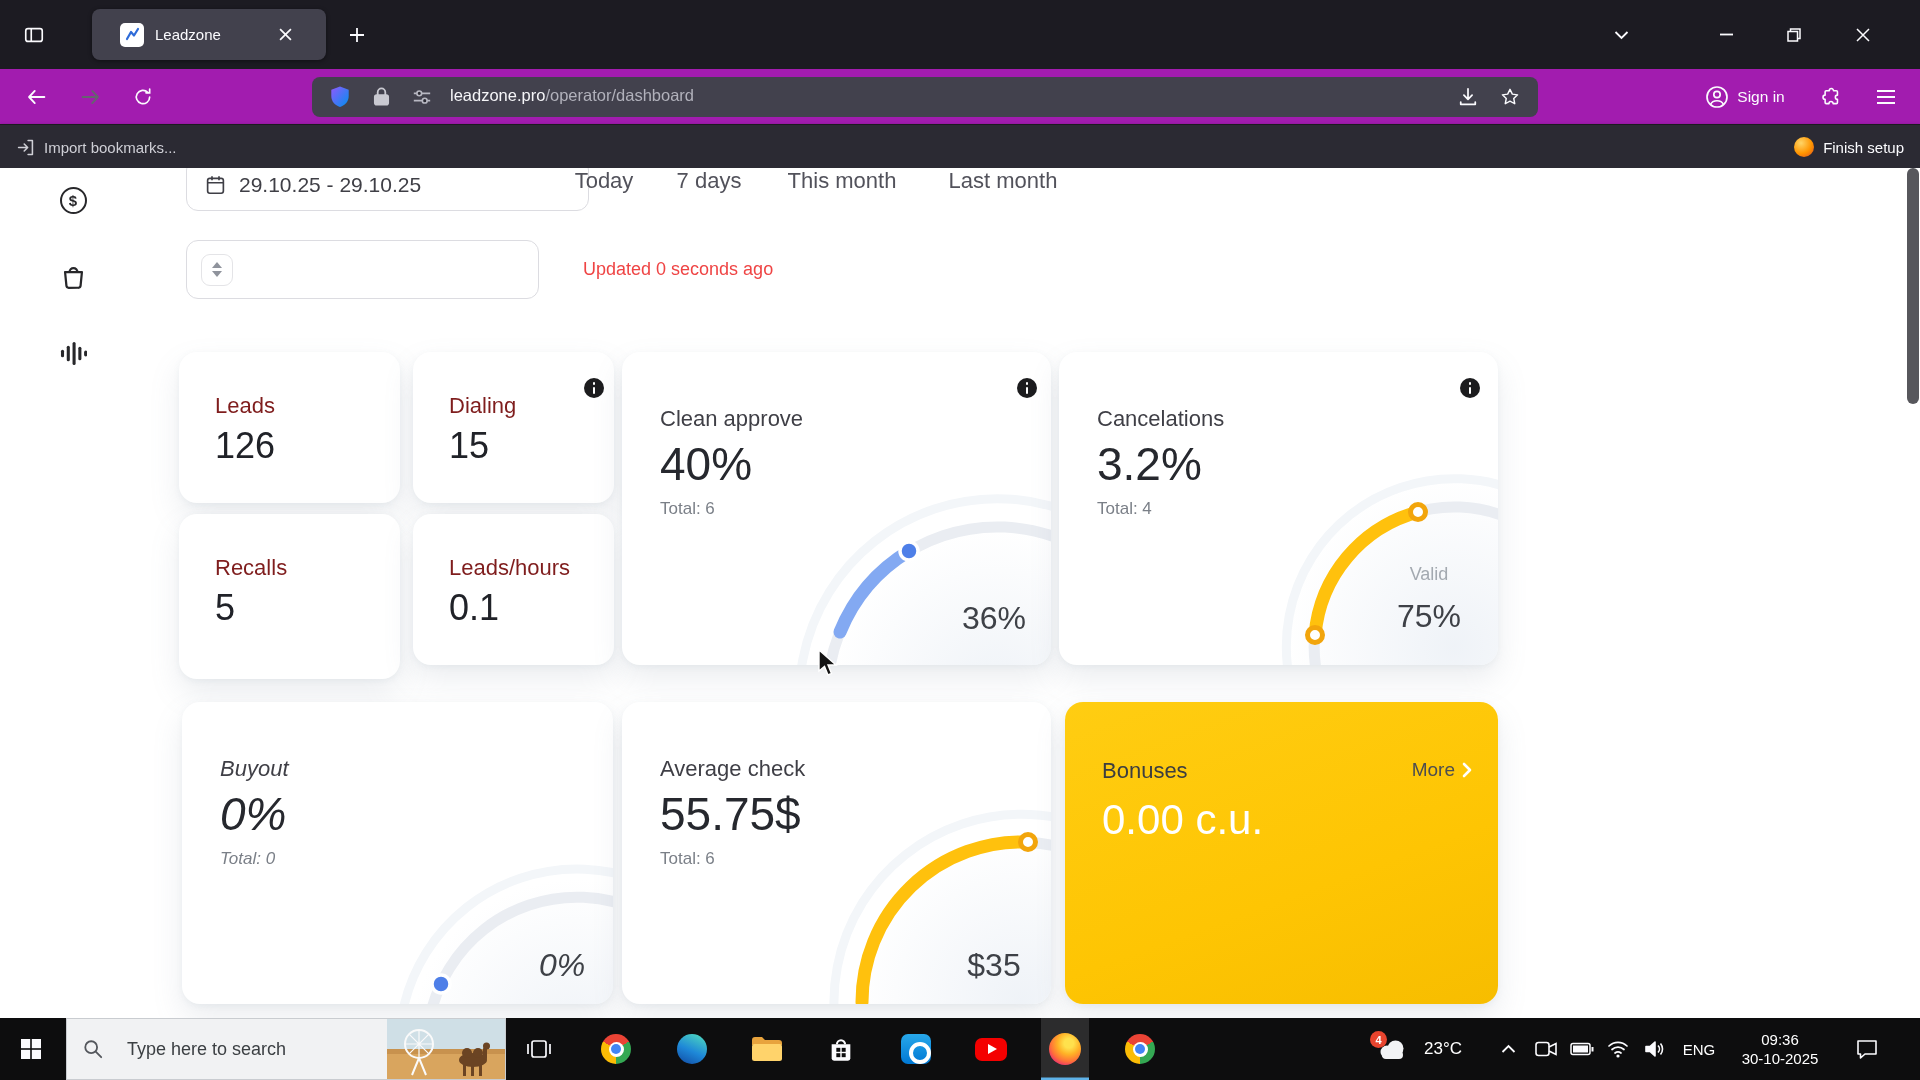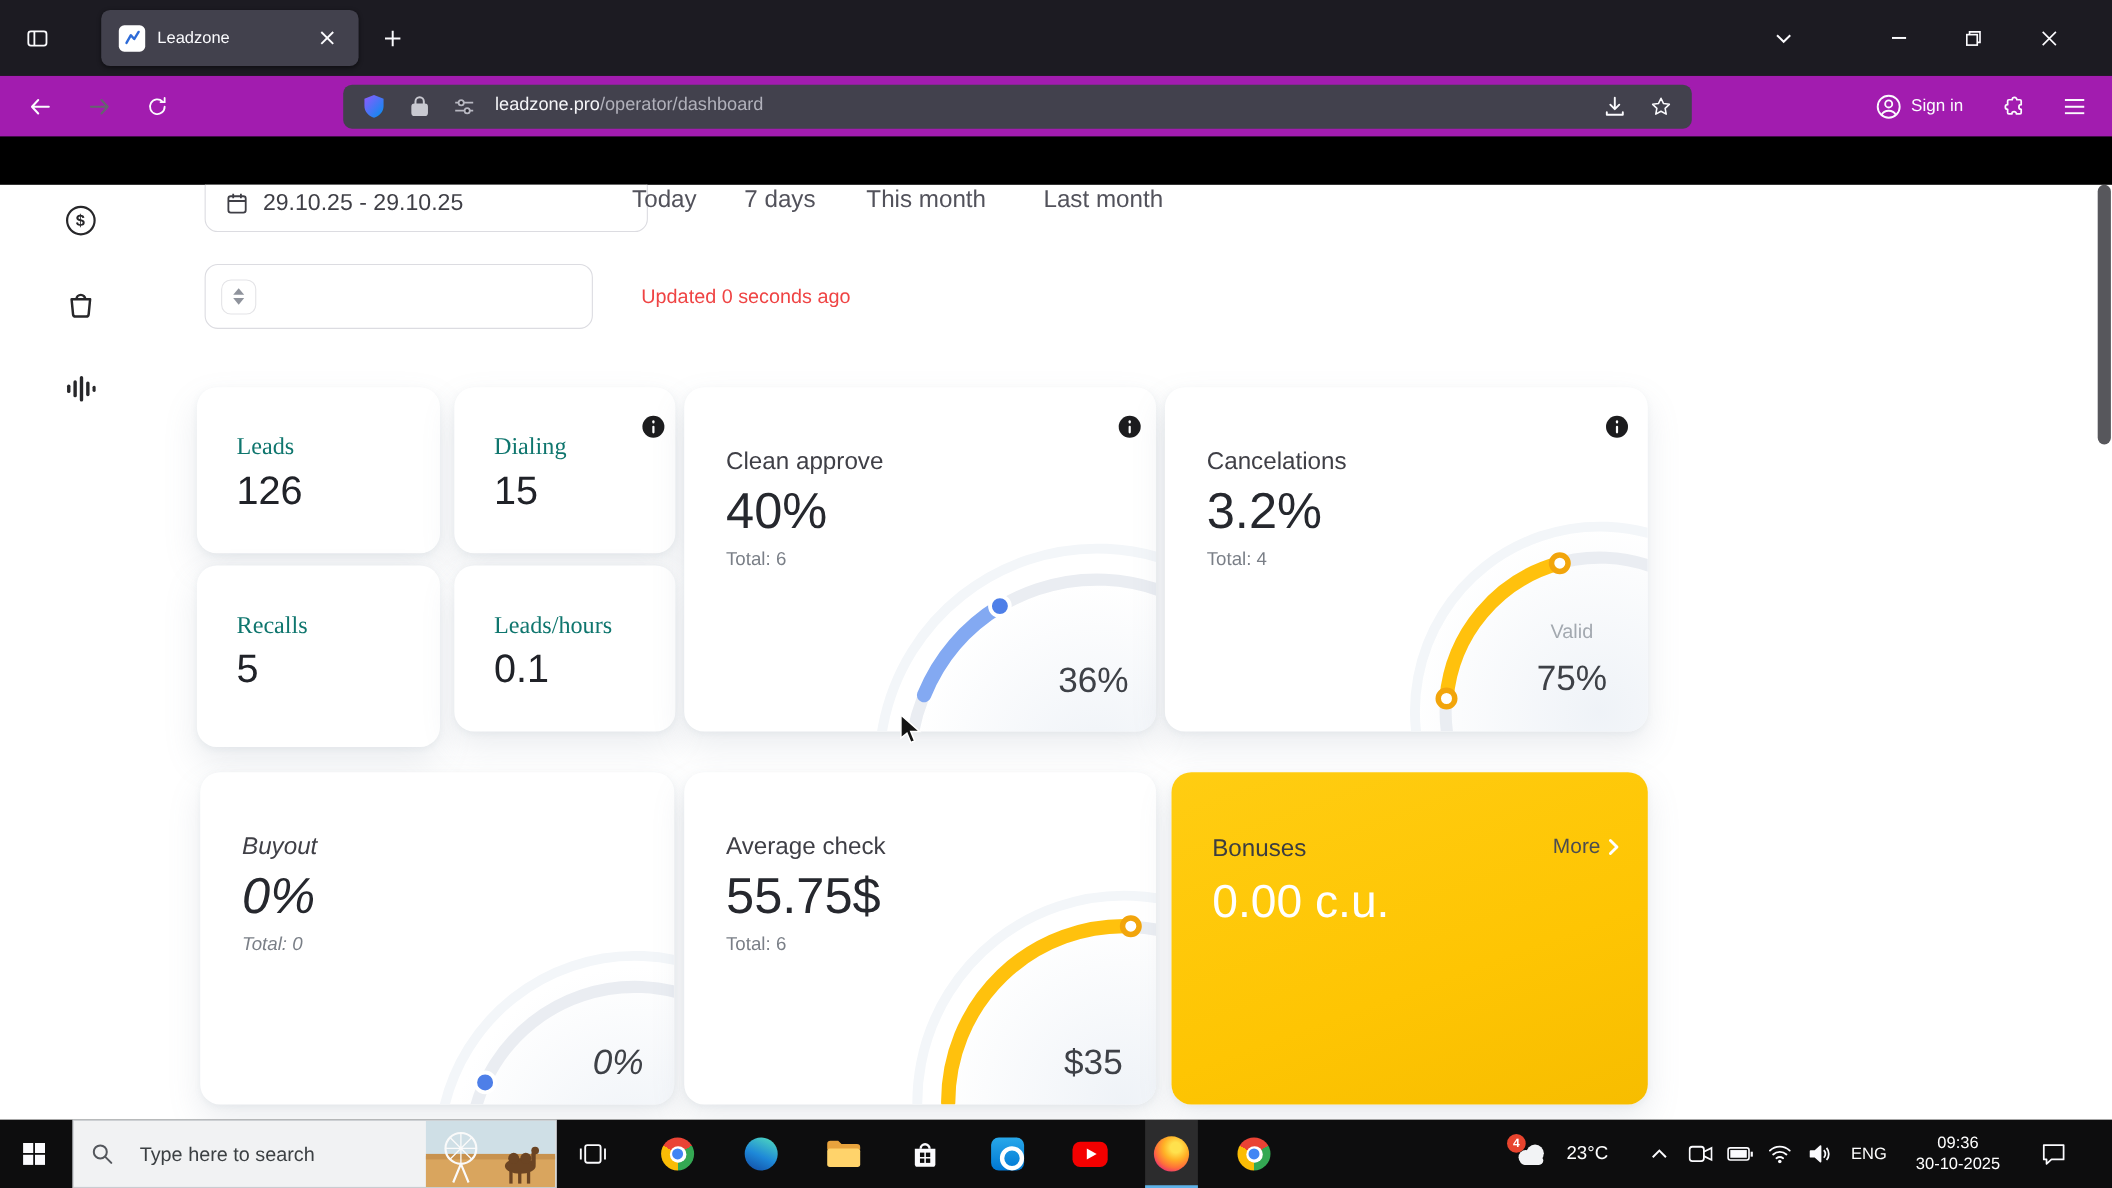--- a/index.html
+++ b/index.html
@@ -5,21 +5,21 @@
   * { margin:0; padding:0; box-sizing:border-box; }
   html,body { width:1920px; height:1080px; overflow:hidden; background:#000; }
   body { font-family:"Liberation Sans", sans-serif; position:relative; }
   .screen { position:absolute; inset:0; width:1920px; height:1080px; }
   svg { display:block; }
 
   
   .tabbar { position:absolute; left:0; top:0; width:1920px; height:69px; background:#1c1b22; }
   .tbtn { position:absolute; display:flex; align-items:center; justify-content:center; border-radius:6px; }
   .tab { position:absolute; left:92px; top:9px; width:234px; height:51px; background:#42414d; border-radius:8px;
-         display:flex; align-items:center; padding:0 16px; color:#fbfbfe; box-shadow:0 1px 4px rgba(0,0,0,.45); }
+         display:flex; align-items:center; padding:0 28px; color:#fbfbfe; box-shadow:0 1px 4px rgba(0,0,0,.45); }
   .tab-logo { width:24px; height:24px; border-radius:5px; background:#fff; display:flex; align-items:center; justify-content:center; margin-right:11px; }
   .tab-title { font-size:15px; flex:1; color:#fbfbfe; white-space:nowrap; overflow:hidden; }
   .tab-close { width:26px; height:26px; border-radius:4px; display:flex; align-items:center; justify-content:center; }
   .winbtn { position:absolute; top:0; width:46px; height:69px; display:flex; align-items:center; justify-content:center; }
 
   
   .navbar { position:absolute; left:0; top:69px; width:1920px; height:55px; background:#a21caf; }
   .nav-btn { position:absolute; top:8px; width:42px; height:40px; border-radius:6px; display:flex; align-items:center; justify-content:center; }
   .urlbar { position:absolute; left:312px; top:8px; width:1226px; height:40px; background:#42414d; border-radius:8px; }
   .urlbar .uicon { position:absolute; top:8px; }
@@ -47,21 +47,21 @@
 
   .selectbox { position:absolute; left:186px; top:72px; width:353px; height:59px; border:1.6px solid #dcdce1; border-radius:12px;
                display:flex; align-items:center; padding-left:14px; background:#fff; }
   .sorticon { width:32px; height:32px; border:1.6px solid #e4e4e7; border-radius:9px; display:flex; flex-direction:column; align-items:center; justify-content:center; gap:3px; }
   .tri-up { width:0; height:0; border-left:5px solid transparent; border-right:5px solid transparent; border-bottom:6px solid #8f939c; }
   .tri-dn { width:0; height:0; border-left:5px solid transparent; border-right:5px solid transparent; border-top:6px solid #8f939c; }
   .updated { position:absolute; left:583px; top:90px; font-size:18px; color:#ef4444; line-height:22px; }
 
   .card { position:absolute; background:#fff; border-radius:18px; overflow:hidden;
           box-shadow:0 14px 30px rgba(120,134,156,.15), 0 2px 6px rgba(120,134,156,.08); }
-  .c-title-sm { position:absolute; left:36px; top:41px; font-size:22px; line-height:26px; color:#0f766e;font-family:Liberation Serif, serif; }
+  .c-title-sm { position:absolute; left:36px; top:41px; font-size:22px; line-height:26px; color:#7f1d1d; }
   .c-value-sm { position:absolute; left:36px; top:73px; font-size:36px; line-height:42px; color:#202228; font-weight:500; }
   .c-title-lg { position:absolute; left:38px; top:54px; font-size:22px; line-height:26px; color:#3f3f46; }
   .c-value-lg { position:absolute; left:38px; top:86px; font-size:46px; line-height:52px; color:#26282e; font-weight:500; }
   .c-total    { position:absolute; left:38px; top:146px; font-size:17px; line-height:21px; color:#7a7f87; }
   .info { position:absolute; width:20px; height:20px; border-radius:50%; background:#1c1c1e; }
   .info::before { content:""; position:absolute; left:8.8px; top:4px; width:2.6px; height:2.6px; background:#fff; border-radius:50%; }
   .info::after  { content:""; position:absolute; left:8.8px; top:8.5px; width:2.6px; height:7px; background:#fff; border-radius:2px; }
   .gauge { position:absolute; left:0; top:0; }
   .glow { position:absolute; width:340px; height:340px; border-radius:50%;
           background:radial-gradient(circle, rgba(238,242,247,.95) 0%, rgba(238,242,247,0) 70%); }
@@ -225,20 +225,32 @@
         <path d="M9.5 4.2 a2.4 2.4 0 0 1 4.8 0 H17.5 a1.3 1.3 0 0 1 1.3 1.3 V9.3 a2.4 2.4 0 0 0 0 4.8 V17.7 a1.3 1.3 0 0 1 -1.3 1.3 h-3.6 a2.4 2.4 0 0 0 -4.8 0 H6 a1.3 1.3 0 0 1 -1.3 -1.3 v-3.6 a2.4 2.4 0 0 1 0 -4.8 V5.5 A1.3 1.3 0 0 1 6 4.2 Z"></path>
       </svg>
     </div>
     <div class="nav-btn" style="left:1864px; top:10px; width:44px; height:36px;">
       <svg width="18" height="14" viewBox="0 0 18 14" stroke="#fbfbfe" stroke-width="1.8">
           <path d="M0 1 H18 M0 7 H18 M0 13 H18"></path>
         </svg>
     </div>
   </div>
 
+  <div class="bookmarksbar">
+    <div class="bm-left">
+      <svg width="19" height="19" viewBox="0 0 22 22" fill="none" stroke="#cfcfd6" stroke-width="1.8" stroke-linecap="round" stroke-linejoin="round">
+        <path d="M14 3 h5 v16 h-5 M3 11 h10 M9.5 7 L13.5 11 L9.5 15"></path>
+      </svg>
+      <span>Import bookmarks...</span>
+    </div>
+    <div class="bm-right">
+      <span class="fox-dot"></span>
+      <span>Finish setup</span>
+    </div>
+  </div>
 
   <div class="page">
 
     <div class="side-icon" style="top:17px;">
       <div class="dollar-circle">
           <span>$</span>
         </div>
     </div>
     <div class="side-icon" style="top:93px;">
       <svg width="27" height="27" viewBox="0 0 24 24" fill="none" stroke="#27272a" stroke-width="2" stroke-linejoin="round">

